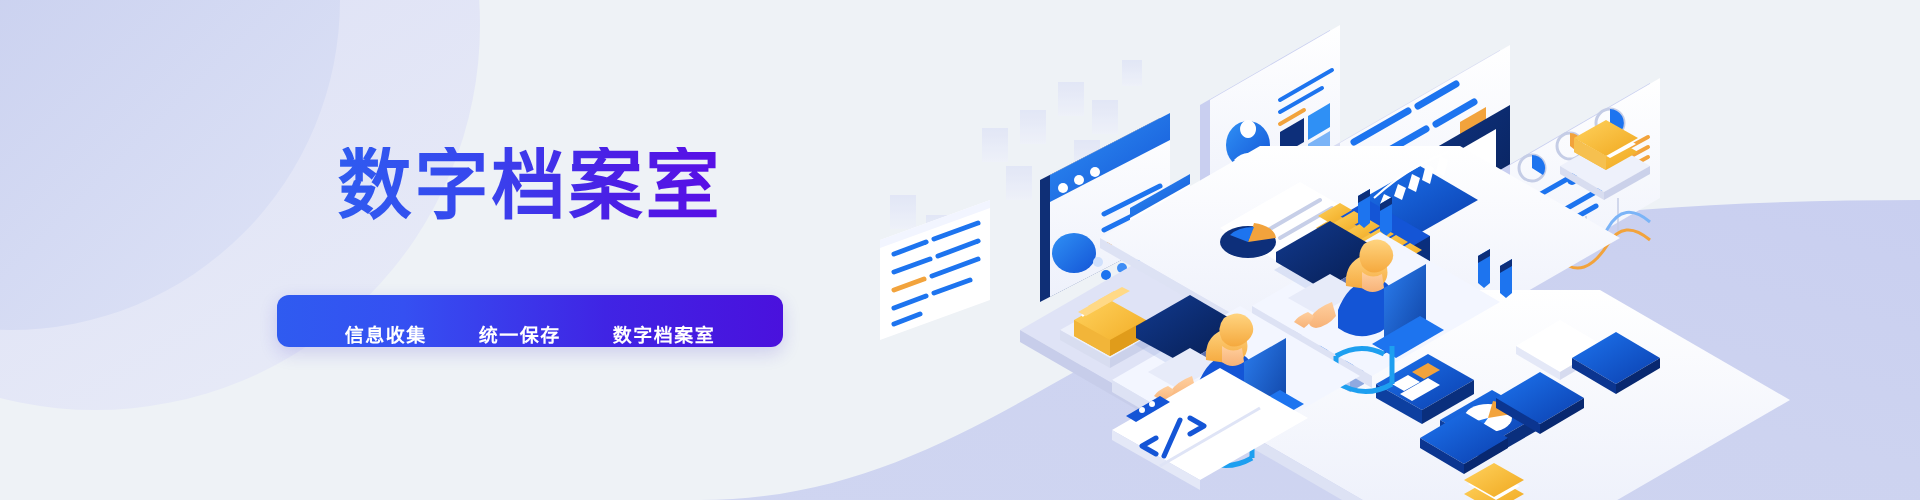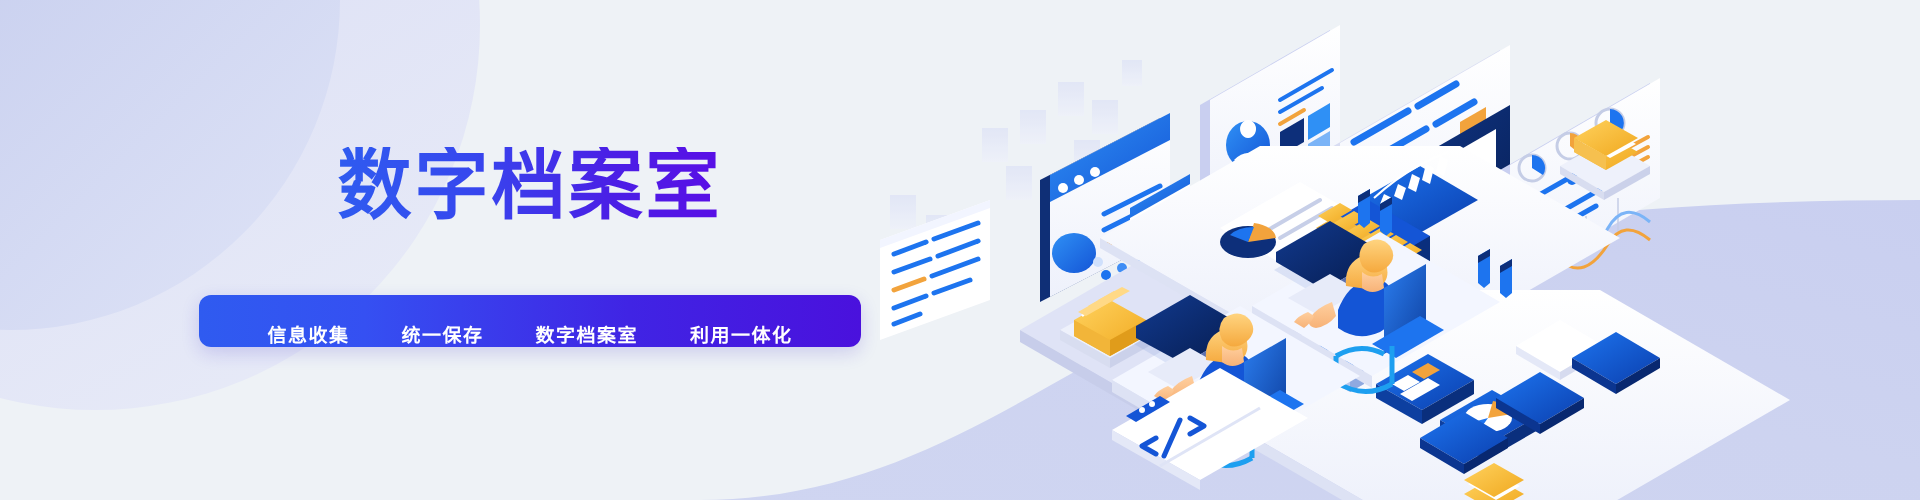--- a/index.html
+++ b/index.html
@@ -100,21 +100,20 @@
     <path d="M700,300 C880,300 1000,210 1150,130 C1320,40 1560,0 1920,0 L1920,300 Z" fill="url(#waveGrad)"></path>
   </svg>
 
   <div id="text-block">
     <h1 id="banner-title">数字档案室</h1>
 
     <div id="feature-pill">
       <span class="pill-item">信息收集</span>
       <span class="pill-item">统一保存</span>
       <span class="pill-item">数字档案室</span>
-      <span class="pill-item">利用一体化</span>
     </div>
   </div>
 
   <svg id="illustration" viewBox="0 0 1060 500">
     <defs>
       <linearGradient id="gBlue" x1="0" y1="0" x2="1" y2="1">
         <stop offset="0%" stop-color="#2f90f5"></stop>
           <stop offset="100%" stop-color="#1455d6"></stop>
       </linearGradient>
       <linearGradient id="gBlue2" x1="0" y1="0" x2="1" y2="1">

